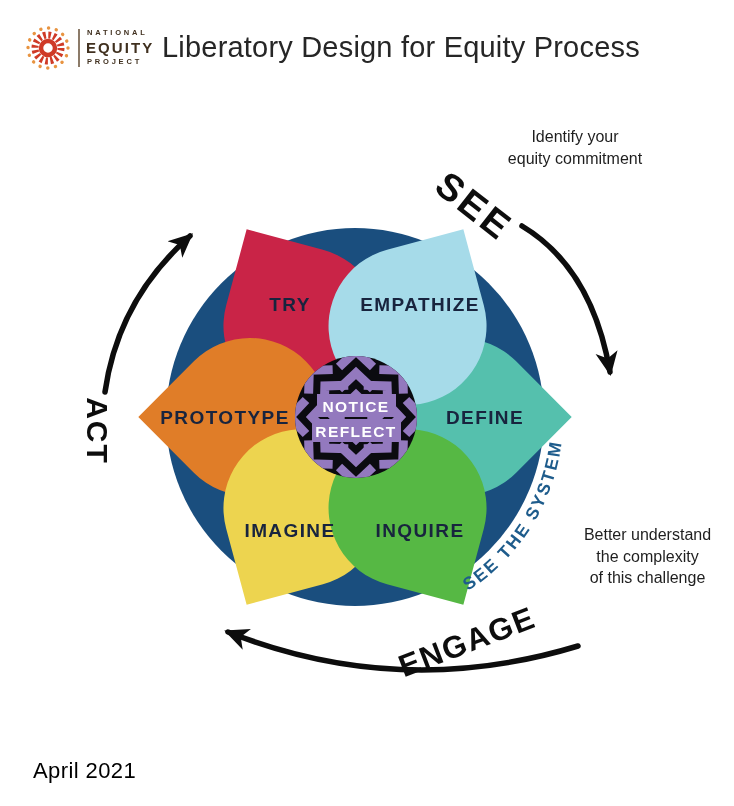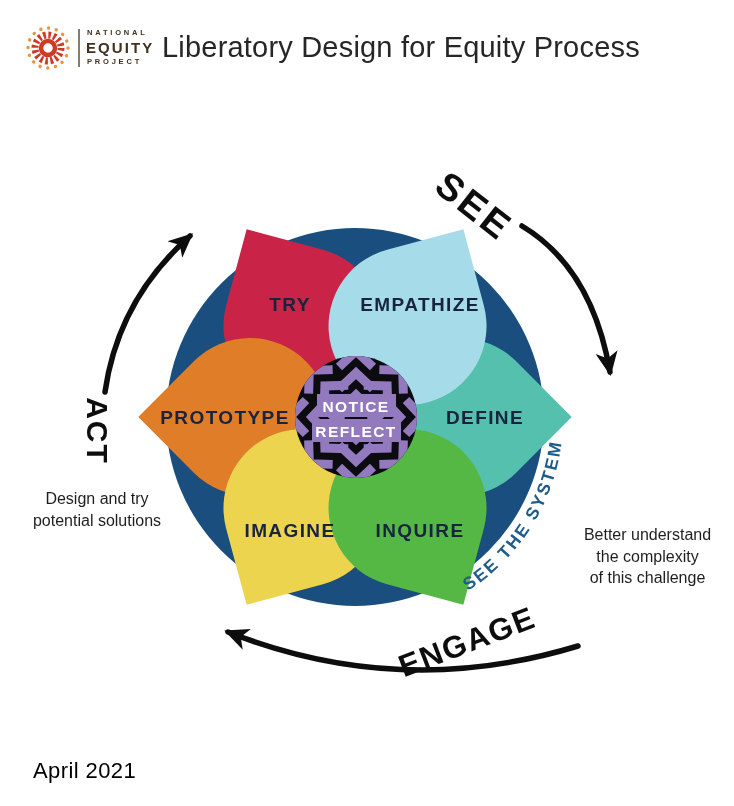--- a/index.html
+++ b/index.html
@@ -104,22 +104,22 @@
 
     <text class="phase-label" transform="translate(474,206) rotate(38)" font-size="38" letter-spacing="3">SEE</text>
     <text class="phase-label" transform="translate(467,642) rotate(-21)" font-size="31" letter-spacing="1.5">ENGAGE</text>
     <text class="phase-label" transform="translate(97,431) rotate(90)" font-size="30" letter-spacing="2">ACT</text>
 
     <text class="sys-text" fill="#1e5c8c">
       <textPath href="#sysArc" startOffset="0">SEE THE SYSTEM</textPath>
     </text>
   </svg>
 
+  <div class="ann" id="ann-identify">Identify your
+equity commitment</div>
   <div class="ann" id="ann-better">Better understand
 the complexity
 of this challenge</div>
-  <div class="ann" id="ann-design">Design and try
-potential solutions</div>
 
   <div id="date-label">April 2021</div>
 
 
 </div>
 
 </body></html>

